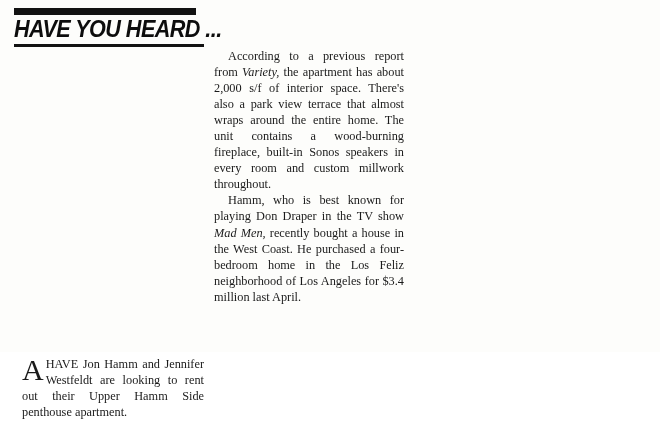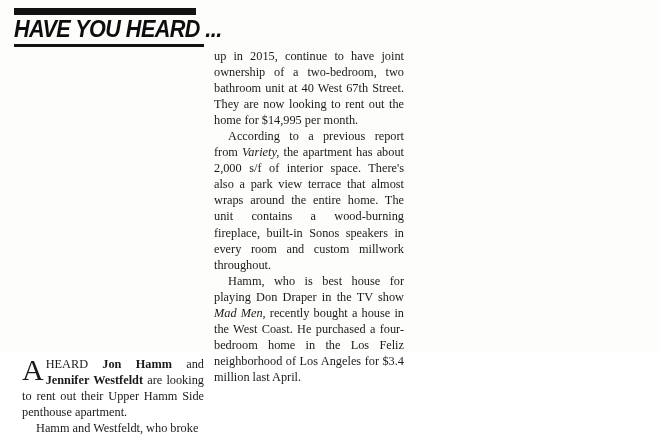--- a/index.html
+++ b/index.html
@@ -93,45 +93,43 @@
     font-family: "Liberation Serif", serif;
     font-size: 30px;
     line-height: 0.82;
     padding: 1px 2px 0 0;
     margin-top: 1px;
     font-weight: normal;
   }
   .smallcaps {
     font-variant: small-caps;
   }
-  b, .bold { font-weight: bold; }
+  b, .bold { font-weight: normal; }
   i, .ital { }
 </style>
 </head>
 <body>
 
 <div class="page">
 
   <div class="masthead">
     <div class="rule-top"></div>
     <div class="masthead-title">HAVE YOU HEARD ...</div>
     <div class="rule-bottom"></div>
   </div>
 
   <div class="col col-left">
     <p class="first dropcap-para">
-      <span class="dropcap">A</span><span class="smallcaps">HEARD </span><b>Jon Hamm</b><span> and </span><b>Jennifer Westfeldt</b><span> are looking to rent out their Upper Hamm Side penthouse apartment.</span>
+      <span class="dropcap">A</span><span class="smallcaps">HAVE </span><b>Jon Hamm</b><span> and </span><b>Jennifer Westfeldt</b><span> are looking to rent out their Upper Hamm Side penthouse apartment.</span>
     </p>
-    <p>Hamm and Westfeldt, who broke</p>
   </div>
 
   <div class="col col-right">
-    <p class="first">up in 2015, continue to have joint ownership of a two-bedroom, two bathroom unit at 40 West 67th Street. They are now looking to rent out the home for $14,995 per month.</p>
     <p>
       <span>According to a previous report from </span><i>Variety,</i><span> the apartment has about 2,000 s/f of interior space. There's also a park view terrace that almost wraps around the entire home. The unit contains a wood-burning fireplace, built-in Sonos speakers in every room and custom millwork throughout.</span>
     </p>
     <p>
-      <span>Hamm, who is best house for playing Don Draper in the TV show </span><i>Mad Men,</i><span> recently bought a house in the West Coast. He purchased a four-bedroom home in the Los Feliz neighborhood of Los Angeles for $3.4 million last April.</span>
+      <span>Hamm, who is best known for playing Don Draper in the TV show </span><i>Mad Men,</i><span> recently bought a house in the West Coast. He purchased a four-bedroom home in the Los Feliz neighborhood of Los Angeles for $3.4 million last April.</span>
     </p>
 
   </div>
 
 </div>
 
 </body></html>

